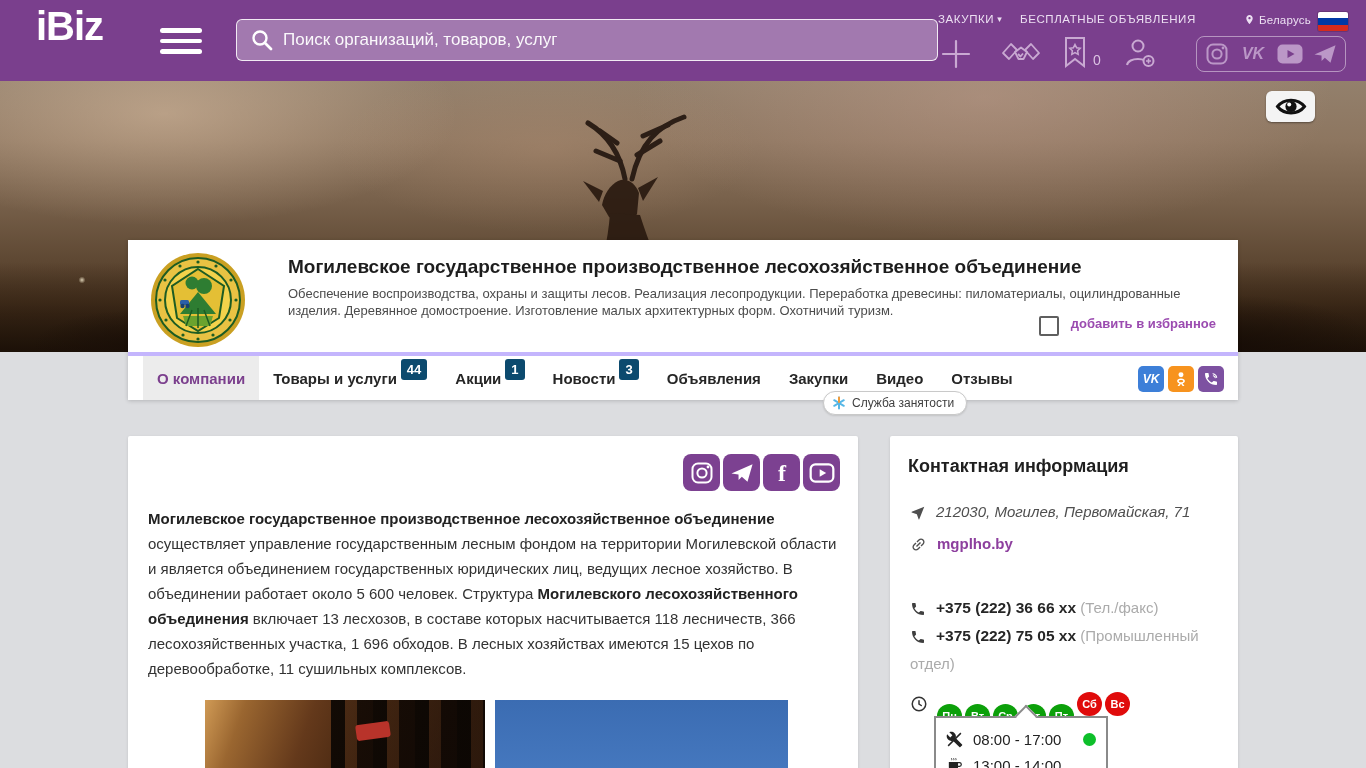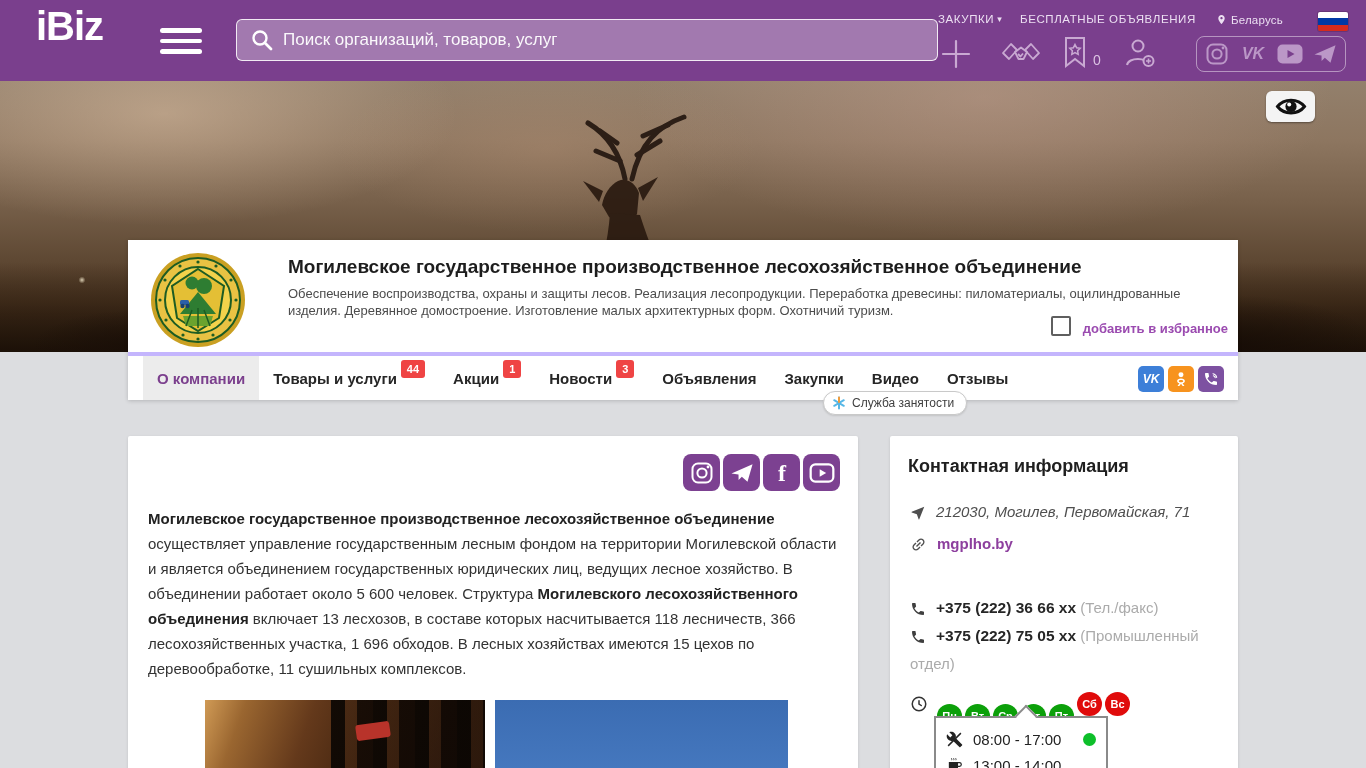--- a/index.html
+++ b/index.html
@@ -16,21 +16,21 @@
   .search-wrap { position:absolute; left:236px; top:19px; width:702px; height:42px; }
   .search-wrap input {
     width:100%; height:100%; background:rgba(255,255,255,0.30);
     border:1px solid rgba(255,255,255,0.85); border-radius:6px;
     padding:0 14px 0 46px; font-size:17px; color:#fff; outline:none;
     font-family:"Liberation Sans","DejaVu Sans",sans-serif;
   }
   .search-wrap input::placeholder { color:rgba(255,255,255,0.95); }
   .search-icon { position:absolute; left:14px; top:9px; }
   .hdr-top { position:absolute; top:13px; font-size:11.5px; color:#ecdff2; letter-spacing:.6px; white-space:nowrap; cursor:pointer; }
-  .hdr-top.l1 { left:938px; } .hdr-top.l2 { left:1020px; } .hdr-top.l3 { left:1216px; letter-spacing:.2px; }
+  .hdr-top.l1 { left:938px; } .hdr-top.l2 { left:1020px; } .hdr-top.l3 { left:1244px; letter-spacing:.2px; }
   .chev { font-size:9px; position:relative; top:-1px; margin-left:3px; }
   .flag { position:absolute; left:1318px; top:12px; width:30px; height:19px; border-radius:2px; overflow:hidden; cursor:pointer; box-shadow:0 0 0 1px rgba(0,0,0,0.15); }
   .flag div { height:33.33%; }
   .flag .w { background:#fff; } .flag .b { background:#0039a6; } .flag .r { background:#d52b1e; }
   .hicon { position:absolute; top:38px; cursor:pointer; }
   .hicon svg { display:block; }
   .bm-count { position:absolute; left:1093px; top:52px; font-size:14px; color:#dcc3e3; }
   .soc-group { position:absolute; left:1196px; top:36px; width:150px; height:36px;
     border:1px solid rgba(255,255,255,0.45); border-radius:8px; display:flex; align-items:center; justify-content:space-evenly; }
   .soc-group svg { display:block; cursor:pointer; }
@@ -57,28 +57,28 @@
   .deer { position:absolute; left:470px; top:0; }
   .eye-btn { position:absolute; left:1266px; top:10px; width:49px; height:31px; background:#f4f4f4;
     border-radius:6px; display:flex; align-items:center; justify-content:center; cursor:pointer; box-shadow:0 1px 2px rgba(0,0,0,0.4); }
   
   .company-card { position:absolute; left:128px; top:240px; width:1110px; height:160px; background:#fff;
     box-shadow:0 1px 4px rgba(0,0,0,0.18); z-index:10; }
   .company-logo { position:absolute; left:22px; top:12px; width:96px; height:96px; }
   .company-head { position:absolute; left:160px; top:16px; width:945px; }
   .company-title { font-size:19px; font-weight:bold; color:#1d1d1d; white-space:nowrap; }
   .company-desc { margin-top:7px; font-size:13px; line-height:17px; color:#4c4c4c; max-width:912px; }
-  .fav { position:absolute; right:10px; top:76px; display:flex; align-items:flex-end; cursor:pointer; }
+  .fav { position:absolute; right:22px; top:76px; display:flex; align-items:flex-start; cursor:pointer; }
   .fav-box { width:20px; height:20px; border:2px solid #5f5f5f; border-radius:2px; background:#fff; margin-right:12px; }
   .fav-label { font-size:13px; font-weight:bold; color:#9b4bb0; }
   .tabbar { position:absolute; left:0; bottom:0; width:100%; height:48px; border-top:4px solid #c4b5fd;
     display:flex; align-items:stretch; padding-left:15px; }
   .tab { display:flex; align-items:center; padding:0 14px; font-size:15px; font-weight:bold; color:#262626; cursor:pointer; white-space:nowrap; }
   .tab.active { background:#ececec; color:#7b3f8d; }
-  .tab .badge { display:inline-block; background:#ef4444; color:#fff; font-size:11px; font-weight:bold;
+  .tab .badge { display:inline-block; background:#0c4a6e; color:#fff; font-size:13px; font-weight:bold;
     padding:3px 6px; border-radius:3px; margin-left:4px; position:relative; top:-9px; }
   .tab-socials { position:absolute; right:14px; top:10px; display:flex; gap:4px; }
   .tab-socials .sq { width:26px; height:26px; border-radius:5px; display:flex; align-items:center; justify-content:center; cursor:pointer; }
   .sq.vk { background:#3d7fd8; color:#fff; font-size:12px; font-weight:bold; font-style:italic; }
   .sq.ok { background:#f7931e; } .sq.viber { background:#7d51a1; }
   .vac-tooltip { position:absolute; left:823px; top:391px; height:24px; background:#fff; border:1px solid #c9c9c9;
     border-radius:12px; display:flex; align-items:center; padding:0 12px 0 8px; font-size:12px; color:#3f3f3f;
     z-index:20; box-shadow:0 1px 2px rgba(0,0,0,0.12); white-space:nowrap; }
   .vac-tooltip svg { margin-right:6px; }
   

